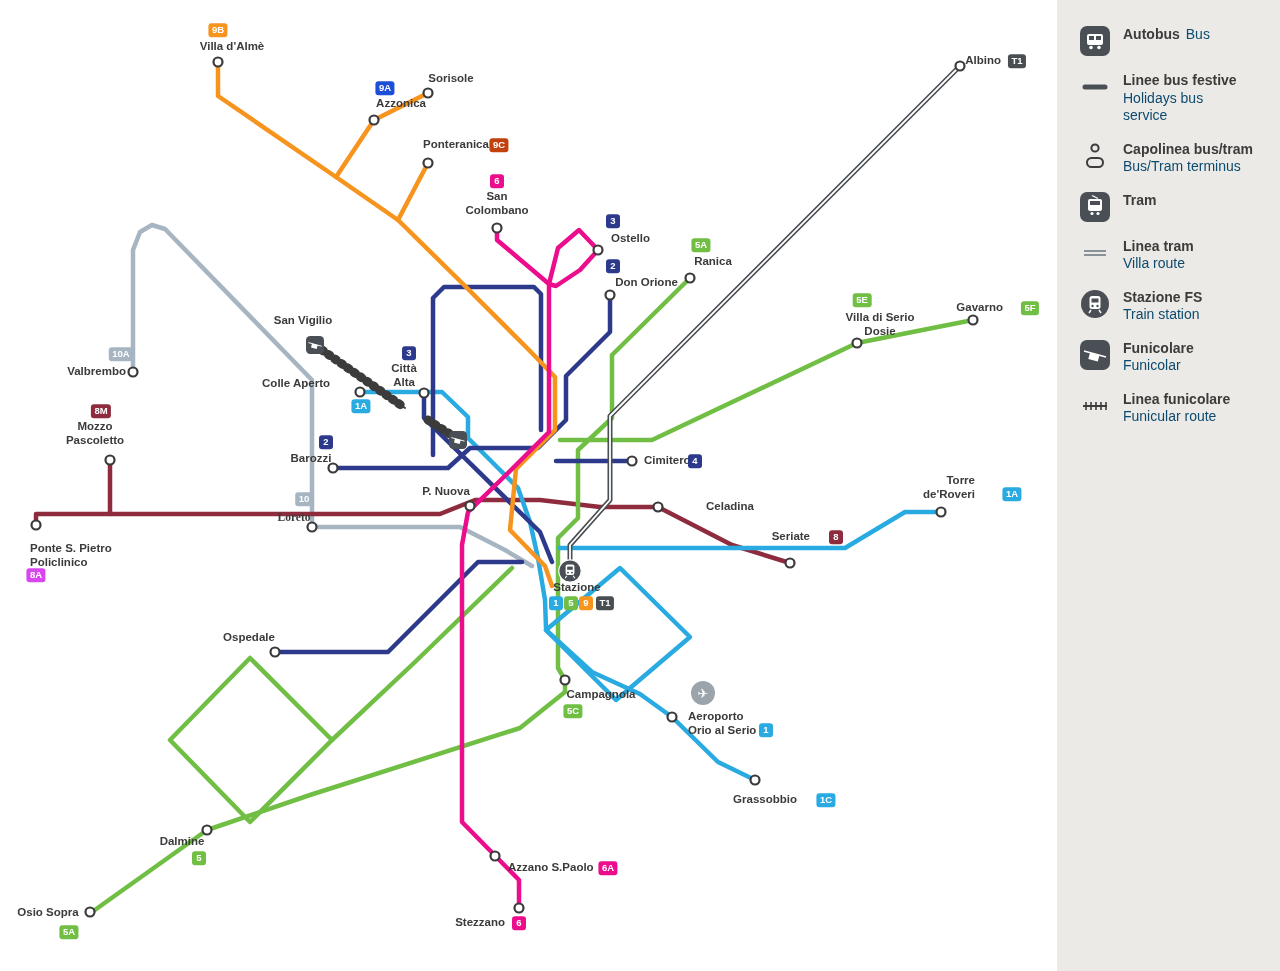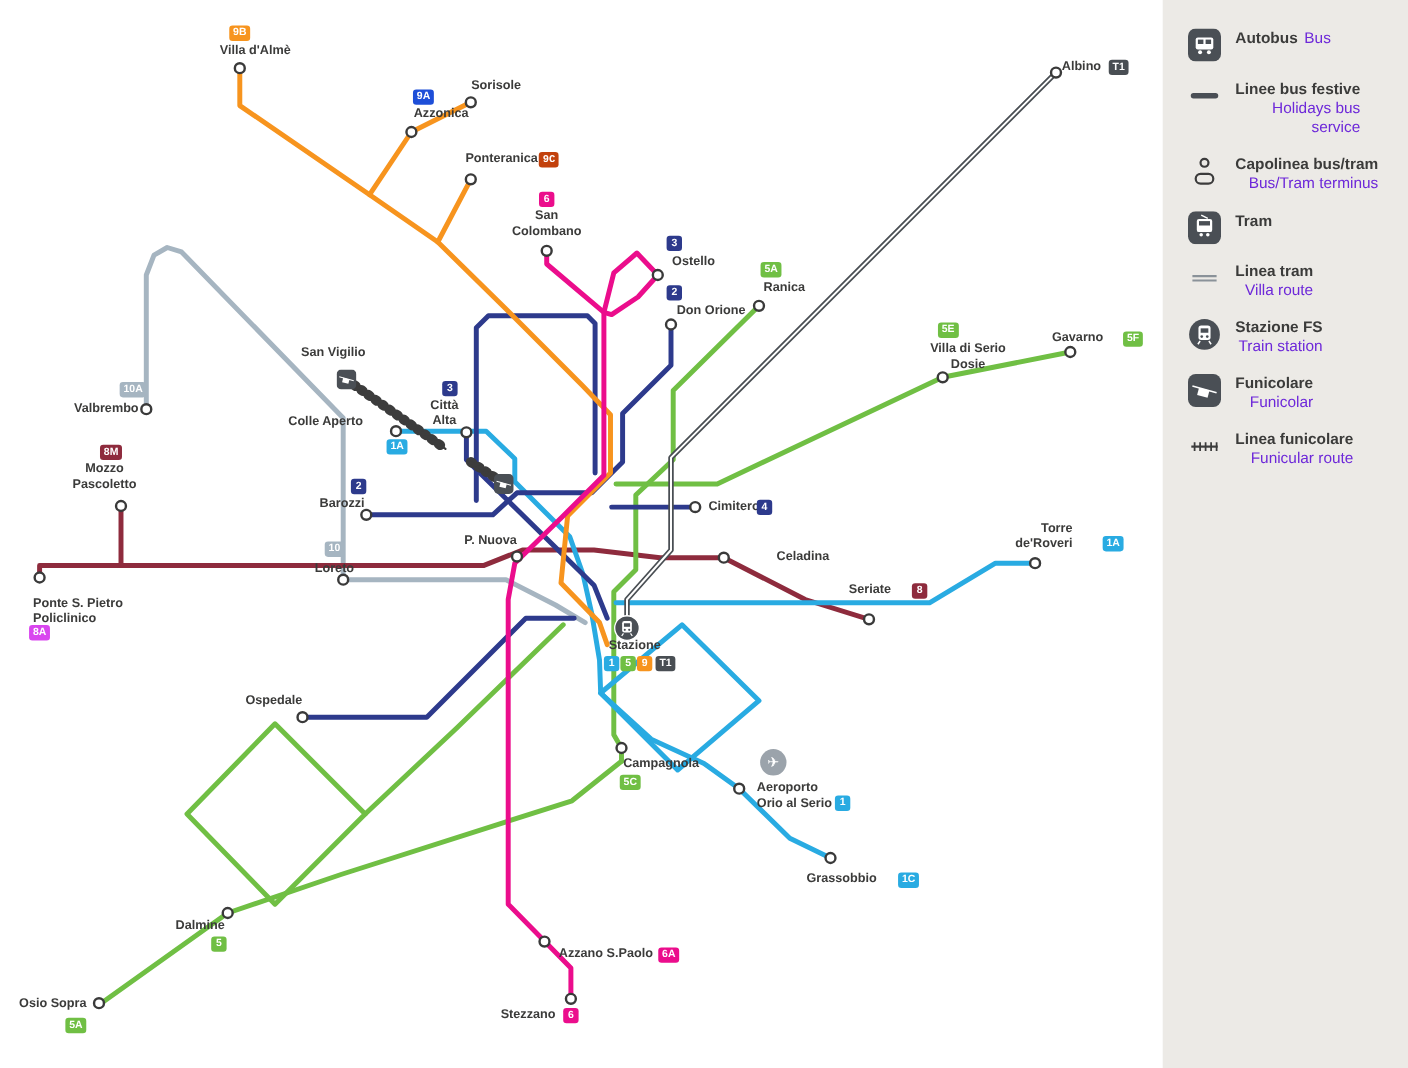--- a/index.html
+++ b/index.html
@@ -16,21 +16,21 @@
   .mapicon{position:absolute;transform:translate(-50%,-50%);line-height:0;}
   .sidebar{position:absolute;top:0;right:0;width:223px;height:971px;background:#ECEAE6;}
   .sidebar-header{background:#8C8579;height:226px;box-sizing:border-box;padding:30px 18px 0 35px;}
   .title{margin:0;color:#fff;font-size:20px;font-weight:bold;line-height:1.3;white-space:pre-line;}
   .subtitle{margin:7px 0 0;color:#E4DFD6;font-size:15px;font-weight:normal;line-height:1.32;white-space:pre-line;}
   #legend{list-style:none;margin:26px 0 0;padding:0 12px 0 22px;}
   .legend-item{display:flex;gap:12px;margin-bottom:16px;align-items:flex-start;}
   .legend-icon{flex:0 0 32px;display:flex;justify-content:center;align-items:center;min-height:22px;}
   .legend-text{font-size:14px;color:#3B3B3A;line-height:1.25;}
   .legend-label{font-weight:bold;}
-  .legend-sub{color:#6d28d9;font-weight:normal;white-space:pre-line;text-align:right;}
+  .legend-sub{color:#0c4a6e;font-weight:normal;white-space:pre-line;}
   .legend-sub.inline{display:inline;margin-left:6px;}
   .legend-sub.block{display:block;}
 </style>
 </head>
 <body>
 
 <div class="stage">
   <div class="map-area">
     <svg id="map-svg" width="1057" height="971" viewBox="0 0 1057 971">
         <g>
@@ -168,21 +168,21 @@
         <div class="mapicon" style="left: 703px; top: 693px;"><svg width="26" height="26" viewBox="0 0 26 26">
             <circle cx="13" cy="13" r="12" fill="#9BA3AB"></circle>
             <text x="13" y="17.5" font-size="13" text-anchor="middle" fill="#fff" font-family="DejaVu Sans, sans-serif">✈</text>
           </svg></div>
         <div class="st-label center" style="left: 232px; top: 47px; transform: translate(-50%, -50%);">Villa d'Almè</div>
         <div class="badge" style="left: 218px; top: 30px; background: rgb(247, 148, 30);">9B</div>
         <div class="st-label center" style="left: 451px; top: 79px; transform: translate(-50%, -50%);">Sorisole</div>
         <div class="st-label center" style="left: 401px; top: 104px; transform: translate(-50%, -50%);">Azzonica</div>
         <div class="badge" style="left: 385px; top: 88px; background: #1d4ed8;">9A</div>
         <div class="st-label center" style="left: 456px; top: 145px; transform: translate(-50%, -50%);">Ponteranica</div>
-        <div class="badge" style="left: 499px; top: 145px; background: #c2410c; font-family: Liberation Mono, monospace;">9C</div>
+        <div class="badge" style="left: 499px; top: 145px; background: #c2410c;">9C</div>
         <div class="st-label center" style="left: 497px; top: 204px; transform: translate(-50%, -50%);">San
 Colombano</div>
         <div class="badge" style="left: 497px; top: 181px; background: rgb(235, 13, 140);">6</div>
         <div class="st-label start" style="left: 611px; top: 239px; transform: translate(0px, -50%);">Ostello</div>
         <div class="badge" style="left: 613px; top: 221px; background: rgb(45, 58, 140);">3</div>
         <div class="st-label center" style="left: 713px; top: 262px; transform: translate(-50%, -50%);">Ranica</div>
         <div class="badge" style="left: 701px; top: 245px; background: rgb(112, 191, 68);">5A</div>
         <div class="st-label center" style="left: 640px; top: 283px; transform: translate(-50%, -50%); padding-left: 13px;">Don Orione</div>
         <div class="badge" style="left: 613px; top: 266px; background: rgb(45, 58, 140);">2</div>
         <div class="st-label end" style="left: 1001px; top: 61px; transform: translate(-100%, -50%);">Albino</div>
@@ -198,21 +198,21 @@
         <div class="badge" style="left: 409px; top: 353px; background: rgb(45, 58, 140);">3</div>
         <div class="st-label end" style="left: 330px; top: 384px; transform: translate(-100%, -50%);">Colle Aperto</div>
         <div class="badge" style="left: 361px; top: 406px; background: rgb(41, 171, 226);">1A</div>
         <div class="st-label end" style="left: 126px; top: 372px; transform: translate(-100%, -50%);">Valbrembo</div>
         <div class="badge" style="left: 121px; top: 354px; background: rgb(166, 181, 193);">10A</div>
         <div class="st-label center" style="left: 95px; top: 434px; transform: translate(-50%, -50%);">Mozzo
 Pascoletto</div>
         <div class="badge" style="left: 101px; top: 411px; background: rgb(142, 43, 61);">8M</div>
         <div class="st-label center" style="left: 311px; top: 459px; transform: translate(-50%, -50%);">Barozzi</div>
         <div class="badge" style="left: 326px; top: 442px; background: rgb(45, 58, 140);">2</div>
-        <div class="st-label center" style="left: 304px; top: 518px; transform: translate(-50%, -50%);">Loreto</div>
+        <div class="st-label center" style="left: 294px; top: 518px; transform: translate(-50%, -50%); font-family: Liberation Serif, serif;">Loreto</div>
         <div class="badge" style="left: 304px; top: 499px; background: rgb(166, 181, 193);">10</div>
         <div class="st-label center" style="left: 446px; top: 492px; transform: translate(-50%, -50%);">P. Nuova</div>
         <div class="st-label start" style="left: 644px; top: 461px; transform: translate(0px, -50%);">Cimitero</div>
         <div class="badge" style="left: 695px; top: 461px; background: rgb(45, 58, 140);">4</div>
         <div class="st-label start" style="left: 706px; top: 507px; transform: translate(0px, -50%);">Celadina</div>
         <div class="st-label end" style="left: 975px; top: 488px; transform: translate(-100%, -50%);">Torre
 de'Roveri</div>
         <div class="badge" style="left: 1012px; top: 494px; background: rgb(41, 171, 226);">1A</div>
         <div class="st-label end" style="left: 810px; top: 537px; transform: translate(-100%, -50%);">Seriate</div>
         <div class="badge" style="left: 836px; top: 537px; background: rgb(142, 43, 61);">8</div>

